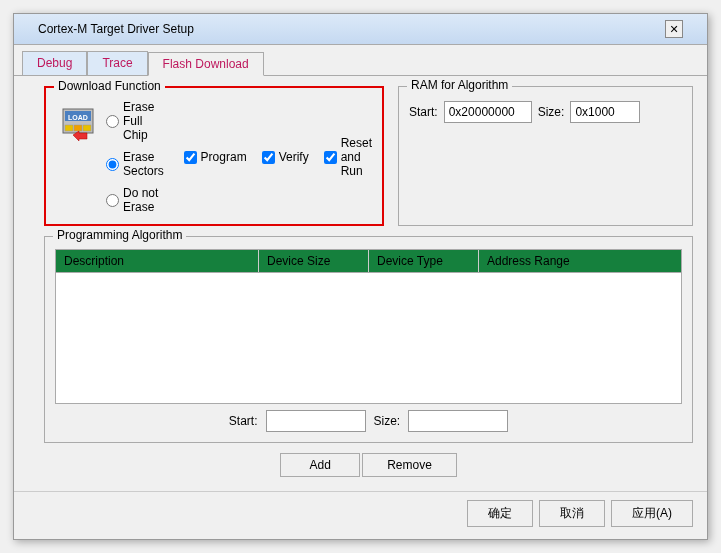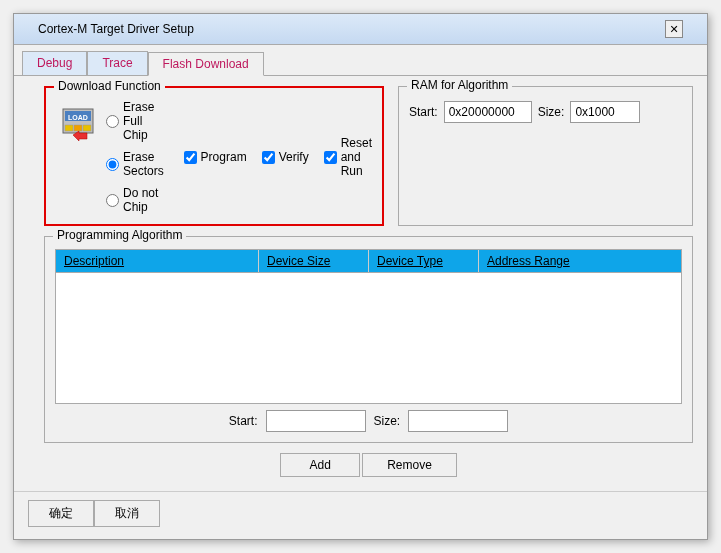--- a/index.html
+++ b/index.html
@@ -157,23 +157,22 @@
     .programming-algo {
       width: 100%;
     }
     .table-container {
       border: 1px solid #aaa;
       background: #fff;
       margin-top: 4px;
     }
     .table-header {
       display: flex;
-      background: #0ea5e9;
+      background: #15803d;
       border-bottom: 1px solid #aaa;
-      text-decoration: underline;
     }
     .th {
       padding: 4px 8px;
       font-size: 12px;
       border-right: 1px solid #ccc;
       flex: 1;
       text-align: left;
     }
     .th:last-child { border-right: none; flex: 2; }
     .th:first-child { flex: 2; }
@@ -207,20 +206,22 @@
       padding: 4px 24px;
       font-size: 12px;
       background: #f0f0f0;
       border: 1px solid #aaa;
       cursor: pointer;
       min-width: 80px;
     }
     .btn:disabled { color: #aaa; cursor: default; }
     .bottom-bar {
       display: flex;
+      justify-content: flex-end;
+      gap: 6px;
       padding: 8px 14px 12px 14px;
       border-top: 1px solid #ccc;
       margin-top: 4px;
     }
     .bottom-btn {
       padding: 4px 20px;
       font-size: 12px;
       background: #f0f0f0;
       border: 1px solid #aaa;
       cursor: pointer;
@@ -278,21 +279,21 @@
             <label class="radio-item">
               <input type="radio" name="erase" style="">
               <span>Erase Full Chip</span>
             </label>
             <label class="radio-item">
               <input type="radio" name="erase" checked="" style="">
               <span>Erase Sectors</span>
             </label>
             <label class="radio-item">
               <input type="radio" name="erase" style="">
-              <span>Do not Chip</span>
+              <span>Do not Erase</span>
             </label>
           </div>
 
           <div class="checkboxes">
             <label class="check-item">
               <input type="checkbox" checked="" style="">
               <span>Program</span>
             </label>
             <label class="check-item">
               <input type="checkbox" checked="" style="">
@@ -340,14 +341,15 @@
     <div class="btn-row">
       <button class="btn">Add</button>
       <button class="btn">Remove</button>
     </div>
 
   </div>
 
   <div class="bottom-bar">
     <button class="bottom-btn">确定</button>
     <button class="bottom-btn">取消</button>
+    <button class="bottom-btn">应用(A)</button>
   </div>
 </div>
 
 </body></html>

